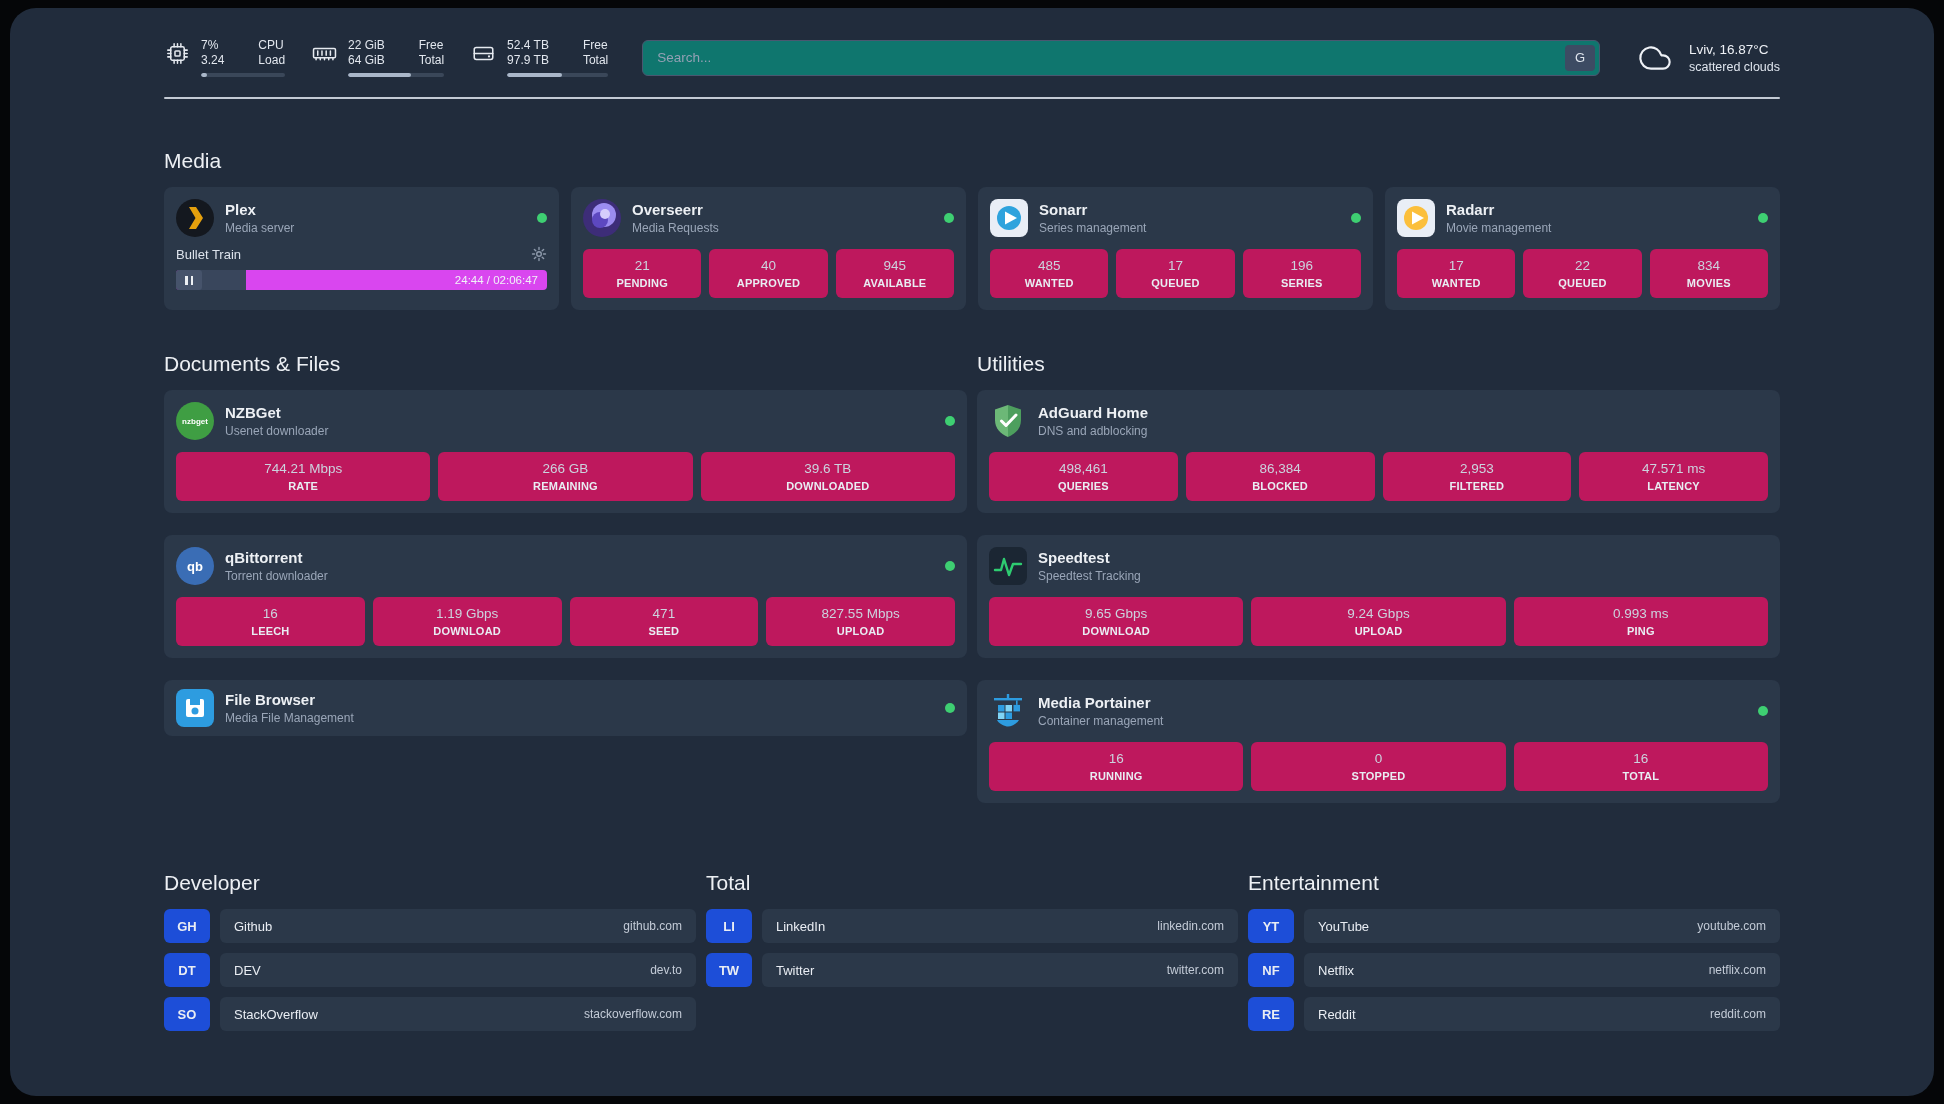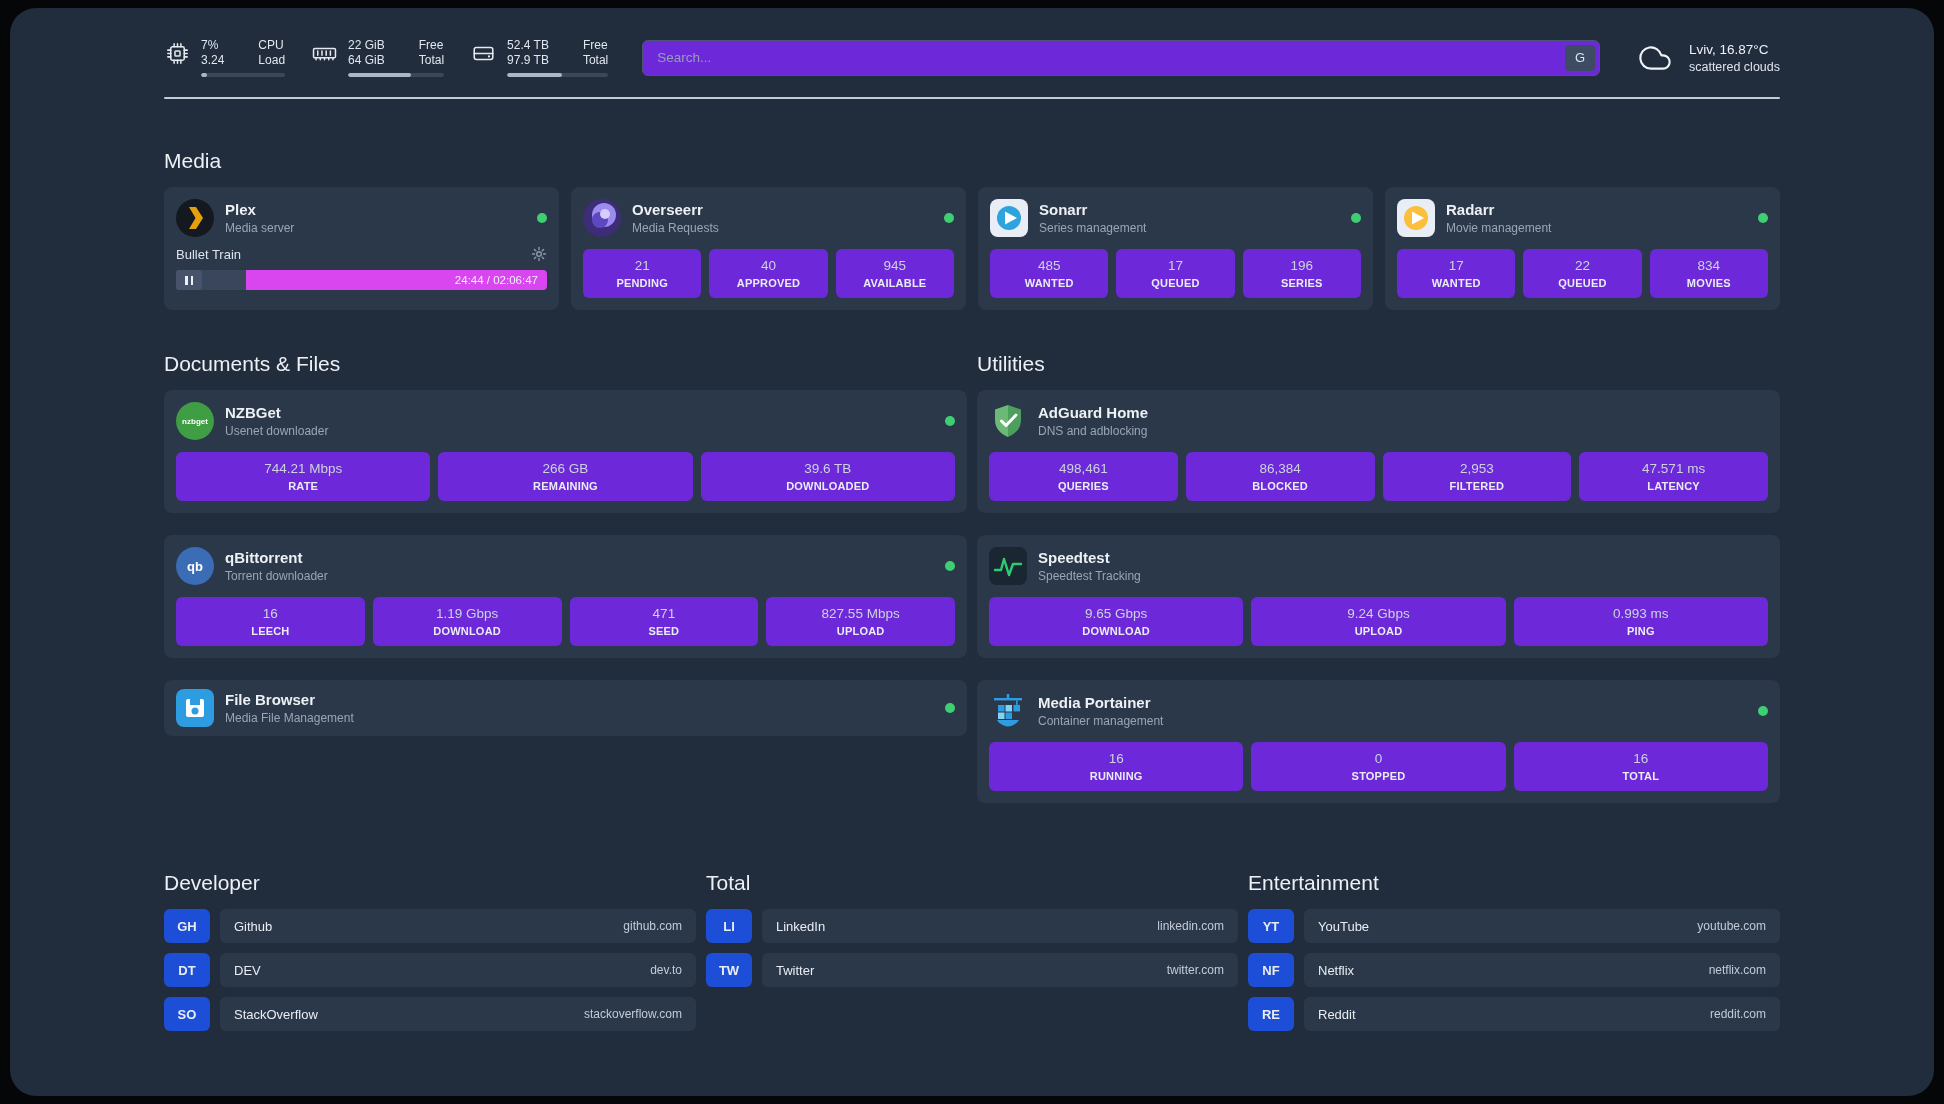--- a/index.html
+++ b/index.html
@@ -13,21 +13,21 @@
   .metric{display:flex;flex-direction:column;}
   .metric-top{display:flex;align-items:center;gap:10px;}
   .metric-icon{width:27px;height:27px;color:#e6eaf0;flex:0 0 27px;}
   .metric-icon svg{width:100%;height:100%;display:block;}
   .metric-col{display:flex;flex-direction:column;font-size:12px;line-height:15px;color:#e2e7ee;}
   .metric-col + .metric-col{margin-left:24px;}
   .metric-bar{height:4px;background:#3a4759;border-radius:2px;margin-top:5px;margin-left:37px;position:relative;overflow:hidden;min-width:74px;}
   .metric-bar-fill{position:absolute;left:0;top:0;bottom:0;background:#aab7c9;border-radius:2px;}
 
   .search{flex:1;margin:0 34px;position:relative;}
-  .search-input{width:100%;height:36px;background:#6d28d9;border:1px solid #4a5770;border-radius:6px;color:#e2e7ee;font-size:13.5px;padding:0 46px 0 14px;box-sizing:border-box;outline:none;font-family:"Liberation Sans",sans-serif;}
+  .search-input{width:100%;height:36px;background:#0f766e;border:1px solid #4a5770;border-radius:6px;color:#e2e7ee;font-size:13.5px;padding:0 46px 0 14px;box-sizing:border-box;outline:none;font-family:"Liberation Sans",sans-serif;}
   .search-input::placeholder{color:#93a0b4;}
   .search-btn{position:absolute;right:5px;top:5px;width:30px;height:26px;background:#3d4b63;border-radius:4px;display:flex;align-items:center;justify-content:center;color:#dfe5ee;font-size:13px;cursor:pointer;}
 
   .weather{display:flex;align-items:center;gap:13px;}
   .weather-icon{width:42px;height:32px;color:#eef1f6;}
   .weather-icon svg{width:100%;height:100%;display:block;}
   .weather-line1{font-size:13.5px;color:#eef1f6;line-height:18px;}
   .weather-line2{font-size:12.5px;color:#dfe5ee;line-height:16px;}
 
   .divider{height:2px;background:#ccd3dc;margin-top:20px;border-radius:1px;opacity:.95;}
@@ -41,21 +41,21 @@
   .card--slim{padding:9px 12px;}
   .card-head{display:flex;align-items:center;gap:11px;}
   .app-icon{width:38px;height:38px;flex:0 0 38px;}
   .app-icon svg{width:100%;height:100%;display:block;}
   .app-meta{display:flex;flex-direction:column;}
   .app-name{font-size:15px;font-weight:600;color:#edf0f4;line-height:18px;}
   .app-sub{font-size:12px;color:#9aa6b8;margin-top:2px;line-height:14px;}
   .dot{width:10px;height:10px;border-radius:50%;background:#3ecf72;margin-left:auto;}
 
   .stats{display:flex;gap:8px;margin-top:12px;}
-  .stat{flex:1;background:#6d28d9;border-radius:6px;text-align:center;padding:8px 4px 9px;}
+  .stat{flex:1;background:#be185d;border-radius:6px;text-align:center;padding:8px 4px 9px;}
   .stat-value{font-size:13.5px;color:#ccd3de;line-height:17px;}
   .stat-label{font-size:11px;font-weight:700;color:#e9edf3;margin-top:3px;letter-spacing:.2px;}
 
   
   .now-row{display:flex;align-items:center;margin-top:9px;text-align:center;}
   .now-title{font-size:13px;color:#dde3ec;}
   .gear{margin-left:auto;width:16px;height:16px;color:#8d99ab;cursor:pointer;}
   .gear svg{width:100%;height:100%;display:block;}
   .player{position:relative;height:20px;background:#d946ef;border-radius:4px;margin-top:8px;display:flex;align-items:center;overflow:hidden;}
   .player-fill{position:absolute;left:0;top:0;height:100%;background:#39465c;}

